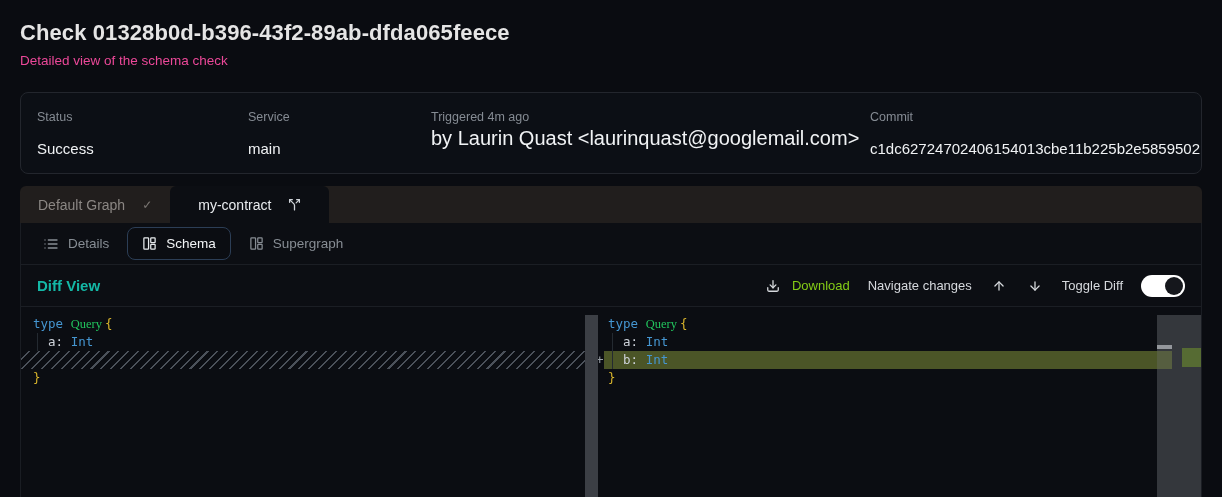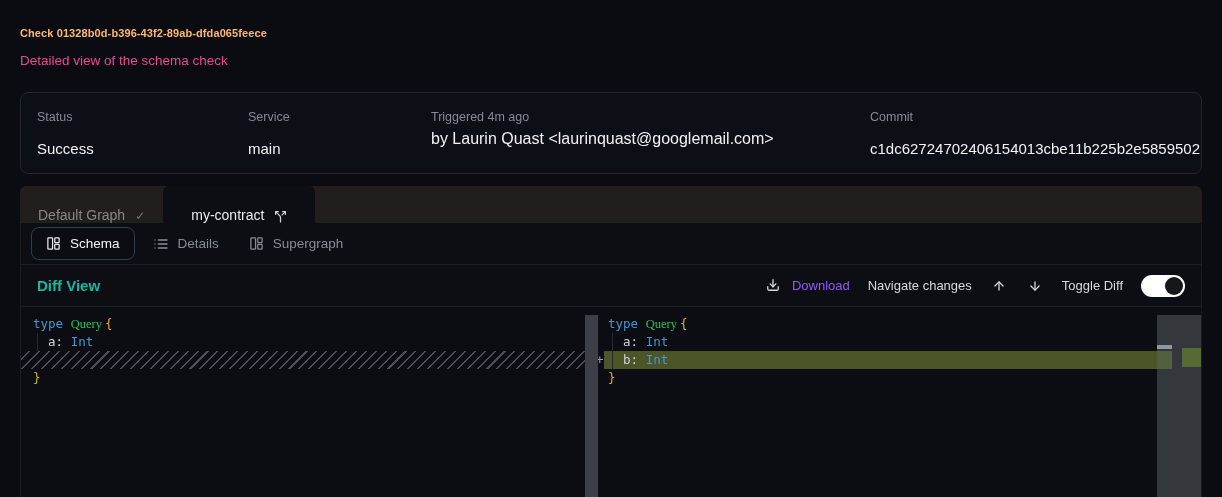--- a/index.html
+++ b/index.html
@@ -1,35 +1,35 @@
 <!DOCTYPE html>
 <html><head>
 <meta charset="utf-8">
 <style>
   * { margin:0; padding:0; box-sizing:border-box; }
   html,body { width:1222px; height:497px; background:#0a0c11; overflow:hidden;
     font-family:"Liberation Sans", sans-serif; -webkit-font-smoothing:antialiased; }
   .wrap { padding:20px 20px 0 20px; }
 
   
-  .page-title { color:#fdba74; font-size:11px; font-weight:700; letter-spacing:.1px; line-height:26px; }
+  .page-title { color:#e5e5e5; font-size:22px; font-weight:700; letter-spacing:.1px; line-height:26px; }
   .page-subtitle { color:#ec4899; font-size:13.5px; line-height:18px; margin-top:6px; margin-bottom:22px; }
 
   
   .summary-card { border:1px solid #23262d; background:#0c0f15; border-radius:8px;
     height:82px; display:grid; grid-template-columns:211px 183px 439px 1fr;
     padding:13px 16px; align-content:center; margin-bottom:12px; }
   .sum-label { color:#858b93; font-size:12.5px; line-height:16px; margin-bottom:4px; }
-  .sum-value { color:#f0f2f4; font-size:16px; line-height:19px; font-weight:500; }
+  .sum-value { color:#f0f2f4; font-size:20px; line-height:19px; font-weight:500; }
   .sum-value.strong { font-weight:400; font-size:15px;margin-top:14px; }
 
   
   .graph-tabbar { background:#211e1d; border-radius:6px 6px 0 0; height:37px;
     display:flex; align-items:stretch; }
-  .graph-tab { display:flex; align-items:flex-end; gap:10px; padding:0 18px;
+  .graph-tab { display:flex; align-items:center; gap:17px; padding:0 18px;
     color:#8b8784; font-size:14px; cursor:pointer; }
   .graph-tab .suffix { font-size:12px; color:#7a7672; }
   .graph-tab.active { background:#0c0e13; color:#e9ecef; border-radius:6px 6px 0 0; padding:0 28px; }
   .graph-tab.active svg { stroke:#cfd3d8; }
 
   
   .panel { background:#0c0e13; border-left:1px solid #1a1d23; border-right:1px solid #1a1d23; }
 
   .view-tabs { height:42px; display:flex; align-items:center; gap:6px; padding:0 10px;
     border-bottom:1px solid #1b1e24; }
@@ -38,21 +38,21 @@
   .view-tab svg { stroke:#878d94; }
   .view-tab.active { border:1px solid #2c3e56; border-radius:8px; height:33px;
     background:#0b0d12; color:#f2f4f6; padding:0 14px; }
   .view-tab.active svg { stroke:#e8ebee; }
 
   
   .diff-toolbar { height:42px; display:flex; align-items:center; justify-content:space-between;
     padding:0 16px; border-bottom:1px solid #1b1e24; }
   .diff-title { color:#14b8a6; font-size:15px; font-weight:700; }
   .diff-controls { display:flex; align-items:center; gap:18px; color:#d6d9dd; font-size:13px; }
-  .tool-btn { display:flex; align-items:flex-start; gap:12px; cursor:pointer; color:#8b5cf6; }
+  .tool-btn { display:flex; align-items:center; gap:12px; cursor:pointer; color:#84cc16; }
   .tool-btn svg { stroke:#d6d9dd; }
   .arrow-btn { display:flex; align-items:center; cursor:pointer; padding:0 2px; }
   .toggle { width:44px; height:22px; border-radius:11px; background:#ffffff; position:relative; cursor:pointer; }
   .toggle .knob { position:absolute; top:2px; right:2px; width:18px; height:18px; border-radius:50%; background:#15171c; }
 
   
   .diff-editor { display:flex; height:195px; background:#0b0d12; font-family:"DejaVu Sans Mono", monospace;
     font-size:12.5px; line-height:18px; }
   .diff-pane { position:relative; padding-top:8px; overflow:hidden; }
   #diff-left { width:577px; }
@@ -117,43 +117,43 @@
             <path d="M12 22v-8.3a4 4 0 0 0-1.172-2.872L3 3"></path>
             <path d="m15 9 6-6"></path>
         </svg>
       </span>
     </div>
   </div>
 
   <div class="panel">
 
     <div class="view-tabs">
-      <div class="view-tab active">
-        <span style="display:flex;">
-          <svg width="15" height="15" viewBox="0 0 24 24" fill="none" stroke-width="2" stroke-linejoin="round">
-            <rect x="3" y="3" width="7.5" height="18" rx="1"></rect>
-              <rect x="14" y="3" width="7" height="7.5" rx="1"></rect>
-              <rect x="14" y="13.5" width="7" height="7.5" rx="1"></rect>
-          </svg>
-        </span>
-        <span>Schema</span>
-      </div>
       <div class="view-tab">
         <span style="display:flex;">
           <svg width="16" height="16" viewBox="0 0 24 24" fill="none" stroke-width="2" stroke-linecap="round">
             <line x1="8" y1="6" x2="21" y2="6"></line>
               <line x1="8" y1="12" x2="21" y2="12"></line>
               <line x1="8" y1="18" x2="21" y2="18"></line>
             <line x1="3" y1="6" x2="3.01" y2="6"></line>
               <line x1="3" y1="12" x2="3.01" y2="12"></line>
               <line x1="3" y1="18" x2="3.01" y2="18"></line>
           </svg>
         </span>
         <span>Details</span>
       </div>
+      <div class="view-tab active">
+        <span style="display:flex;">
+          <svg width="15" height="15" viewBox="0 0 24 24" fill="none" stroke-width="2" stroke-linejoin="round">
+            <rect x="3" y="3" width="7.5" height="18" rx="1"></rect>
+              <rect x="14" y="3" width="7" height="7.5" rx="1"></rect>
+              <rect x="14" y="13.5" width="7" height="7.5" rx="1"></rect>
+          </svg>
+        </span>
+        <span>Schema</span>
+      </div>
       <div class="view-tab">
         <span style="display:flex;">
           <svg width="15" height="15" viewBox="0 0 24 24" fill="none" stroke-width="2" stroke-linejoin="round">
             <rect x="3" y="3" width="7.5" height="18" rx="1"></rect>
               <rect x="14" y="3" width="7" height="7.5" rx="1"></rect>
               <rect x="14" y="13.5" width="7" height="7.5" rx="1"></rect>
           </svg>
         </span>
         <span>Supergraph</span>
       </div>

